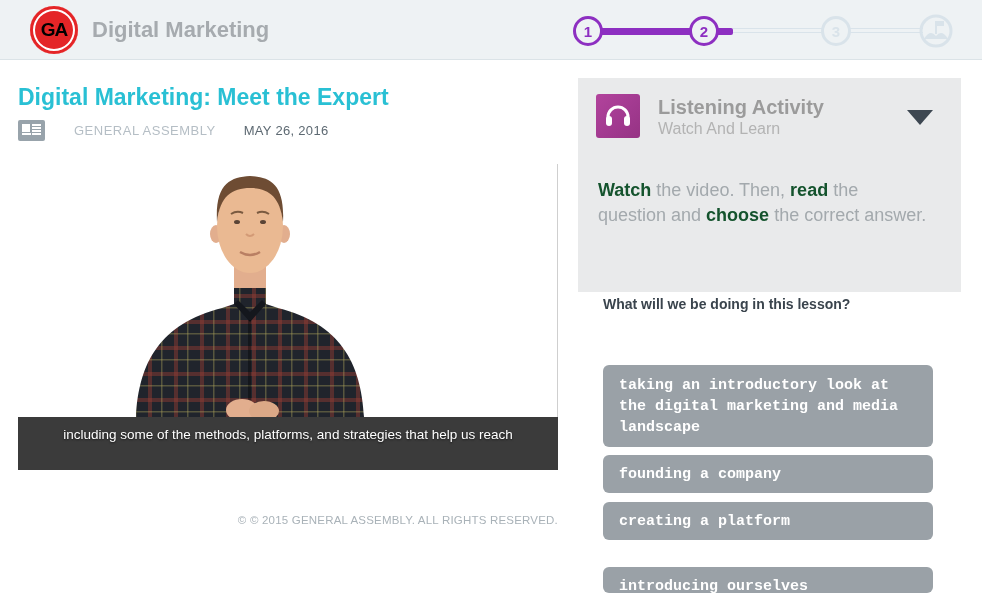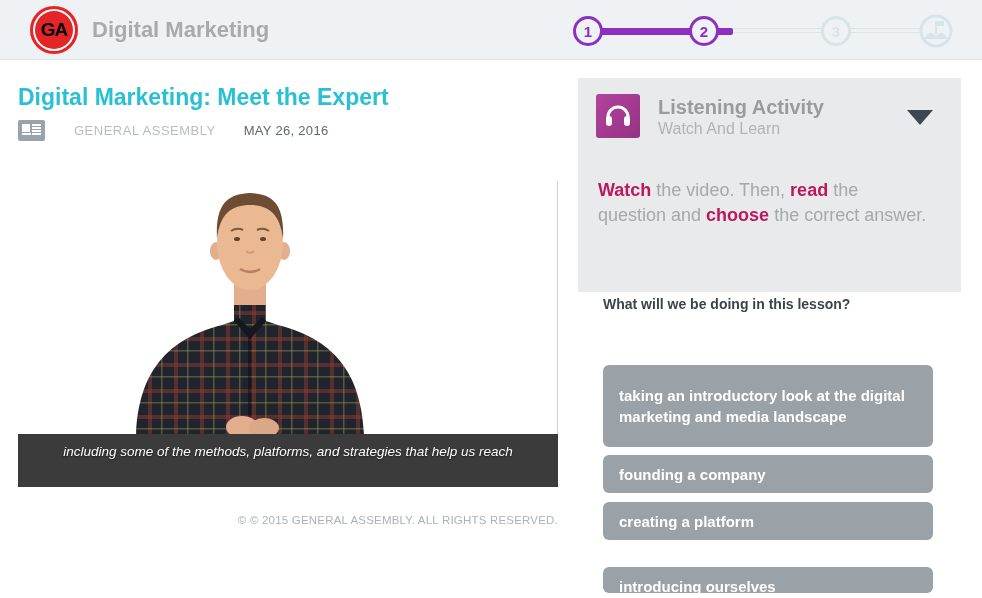--- a/index.html
+++ b/index.html
@@ -29,21 +29,21 @@
   .article-title { position:absolute; left:18px; top:84px; font-size:23px; font-weight:bold; color:#29c0d4; }
   .byline { position:absolute; left:18px; top:119px; height:22px; display:flex; align-items:center;gap:20px; }
   .news-icon { width:27px; height:21px; background:#98a3ab; border-radius:2px; margin-right:9px; position:relative; }
   .news-icon:before { content:""; position:absolute; left:4px; top:4px; width:8px; height:8px; background:#fff; }
   .news-icon:after { content:""; position:absolute; left:14px; top:4px; width:9px; height:2px; background:#fff;
                      box-shadow:0 3px 0 #fff, 0 6px 0 #fff, -10px 9px 0 #fff, 0 9px 0 #fff; }
   .byline-author { font-size:13px; color:#b5bec5; letter-spacing:0.5px; margin-right:8px; }
   .byline-date { font-size:13px; color:#5d6972; letter-spacing:0.3px; }
 
   
-  .video { position:absolute; left:18px; top:181px; width:540px; height:335px;font-style:italic; }
+  .video { position:absolute; left:18px; top:164px; width:540px; height:335px; }
   .video-stage { position:absolute; left:0; top:0; width:540px; height:253px; background:#ffffff; border-right:1px solid #cfcfcf; overflow:hidden; }
   .caption-bar { position:absolute; left:0; top:253px; width:540px; height:53px; background:#3b3b3b; color:#ffffff;
                  font-size:13.5px; text-align:center; padding-top:8px; line-height:20px; text-shadow:0 1px 2px rgba(0,0,0,0.6); }
   .controls { position:absolute; left:0; top:306px; width:540px; height:29px; background:#333e47; display:flex; align-items:center; }
   .play-btn { width:0; height:0; border-left:13px solid #ffffff; border-top:8px solid transparent; border-bottom:8px solid transparent; margin-left:14px; }
   .time { color:#ffffff; font-size:12px; width:44px; text-align:center; }
   .t1 { margin-left:14px; } .t2 { margin-left:6px; }
   .seek { position:relative; flex:1; height:8px; margin:0 6px 0 8px; background:#858c91; border-radius:4px; }
   .seek-fill { position:absolute; left:0; top:0; height:8px; width:61.5%; background:#2ac1d4; border-radius:4px 0 0 4px; }
   .seek-tick { position:absolute; top:0; width:2px; height:8px; background:#2ac1d4; }
@@ -55,25 +55,25 @@
   .copyright { position:absolute; left:18px; top:514px; width:540px; text-align:right; font-size:11.5px; color:#a9b2b8; letter-spacing:0.2px; }
 
   
   .activity-box { position:absolute; left:578px; top:78px; width:383px; height:214px; background:#e9eaeb; }
   .hp-square { position:absolute; left:18px; top:16px; width:44px; height:44px; border-radius:3px;
                background:linear-gradient(135deg,#b2439c 0%,#a23a90 55%,#963384 100%); display:flex; align-items:center; justify-content:center; }
   .act-title { position:absolute; left:80px; top:18px; font-size:20px; font-weight:bold; color:#9b9b9b; }
   .act-subtitle { position:absolute; left:80px; top:42px; font-size:16px; color:#b3b3b3; }
   .dd-arrow { position:absolute; right:28px; top:32px; width:0; height:0; border-left:13px solid transparent; border-right:13px solid transparent; border-top:15px solid #3d4751; }
   .instructions { position:absolute; left:20px; top:100px; width:330px; font-size:18px; line-height:25px; color:#a3a9ad; }
-  .instructions b { color:#be185d; }
+  .instructions b { color:#14532d; }
 
   .question { position:absolute; left:603px; top:291px; width:335px; font-size:14px; line-height:27px; color:#3a444d; font-weight:700; }
   .answer-btn { position:absolute; left:603px; width:330px; background:#9aa1a7; border:none; border-radius:6px;
-                color:#ffffff; font-family:Liberation Sans, sans-serif; font-weight:bold; font-size:15px; line-height:21px;
+                color:#ffffff; font-family:Liberation Mono, monospace; font-weight:bold; font-size:15px; line-height:21px;
                 text-align:left; padding:9px 16px; cursor:pointer; }
   .ab1 { top:365px; height:82px; } .ab2 { top:455px; height:38px; } .ab3 { top:502px; height:38px; } .ab4 { top:567px; height:26px; }
 </style>
 </head>
 <body>
 
 <div class="header">
   <div class="ga-logo">
     <span>GA</span>
   </div>

